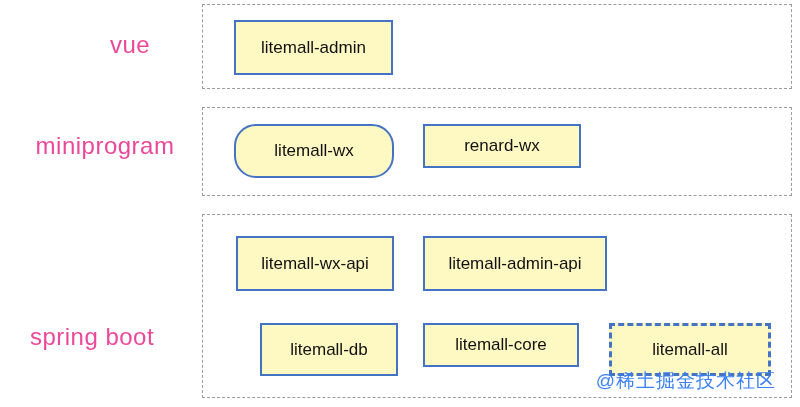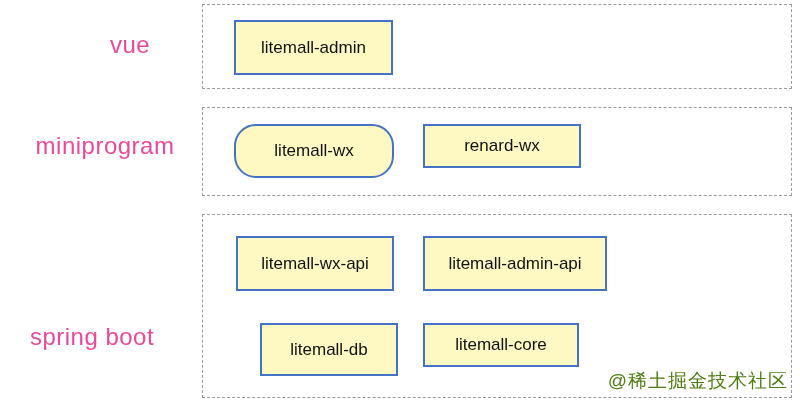--- a/index.html
+++ b/index.html
@@ -59,24 +59,24 @@
   
   .n-wxapi    { left: 33px;  top: 21px;  width: 158px; height: 55px; }
   .n-adminapi { left: 220px; top: 21px;  width: 184px; height: 55px; }
   
   .n-db       { left: 33px;  top: 108px; width: 138px; height: 53px; margin-left: 24px; }
   .n-core     { left: 220px; top: 108px; width: 156px; height: 44px; }
   .n-all      { left: 406px; top: 108px; width: 162px; height: 53px; }
 
   .watermark {
     position: absolute;
-    right: 12px;
+    right: 24px;
     bottom: 13px;
     font-size: 19px;
-    color: #4d7c0f;
+    color: #3b82f6;
     letter-spacing: 1px;
     z-index: 5;
     white-space: nowrap;
   }
 </style>
 </head>
 <body>
 
 <div class="canvas">
 
@@ -91,17 +91,18 @@
   <div class="group g-1">
     <div class="node n-wx">litemall-wx</div>
     <div class="node n-renard">renard-wx</div>
   </div>
 
   <div class="group g-2">
     <div class="node n-wxapi">litemall-wx-api</div>
     <div class="node n-adminapi">litemall-admin-api</div>
     <div class="node n-db">litemall-db</div>
     <div class="node n-core">litemall-core</div>
+    <div class="node dashed n-all">litemall-all</div>
   </div>
 
   <div class="watermark">@稀土掘金技术社区</div>
 
 </div>
 
 </body></html>

